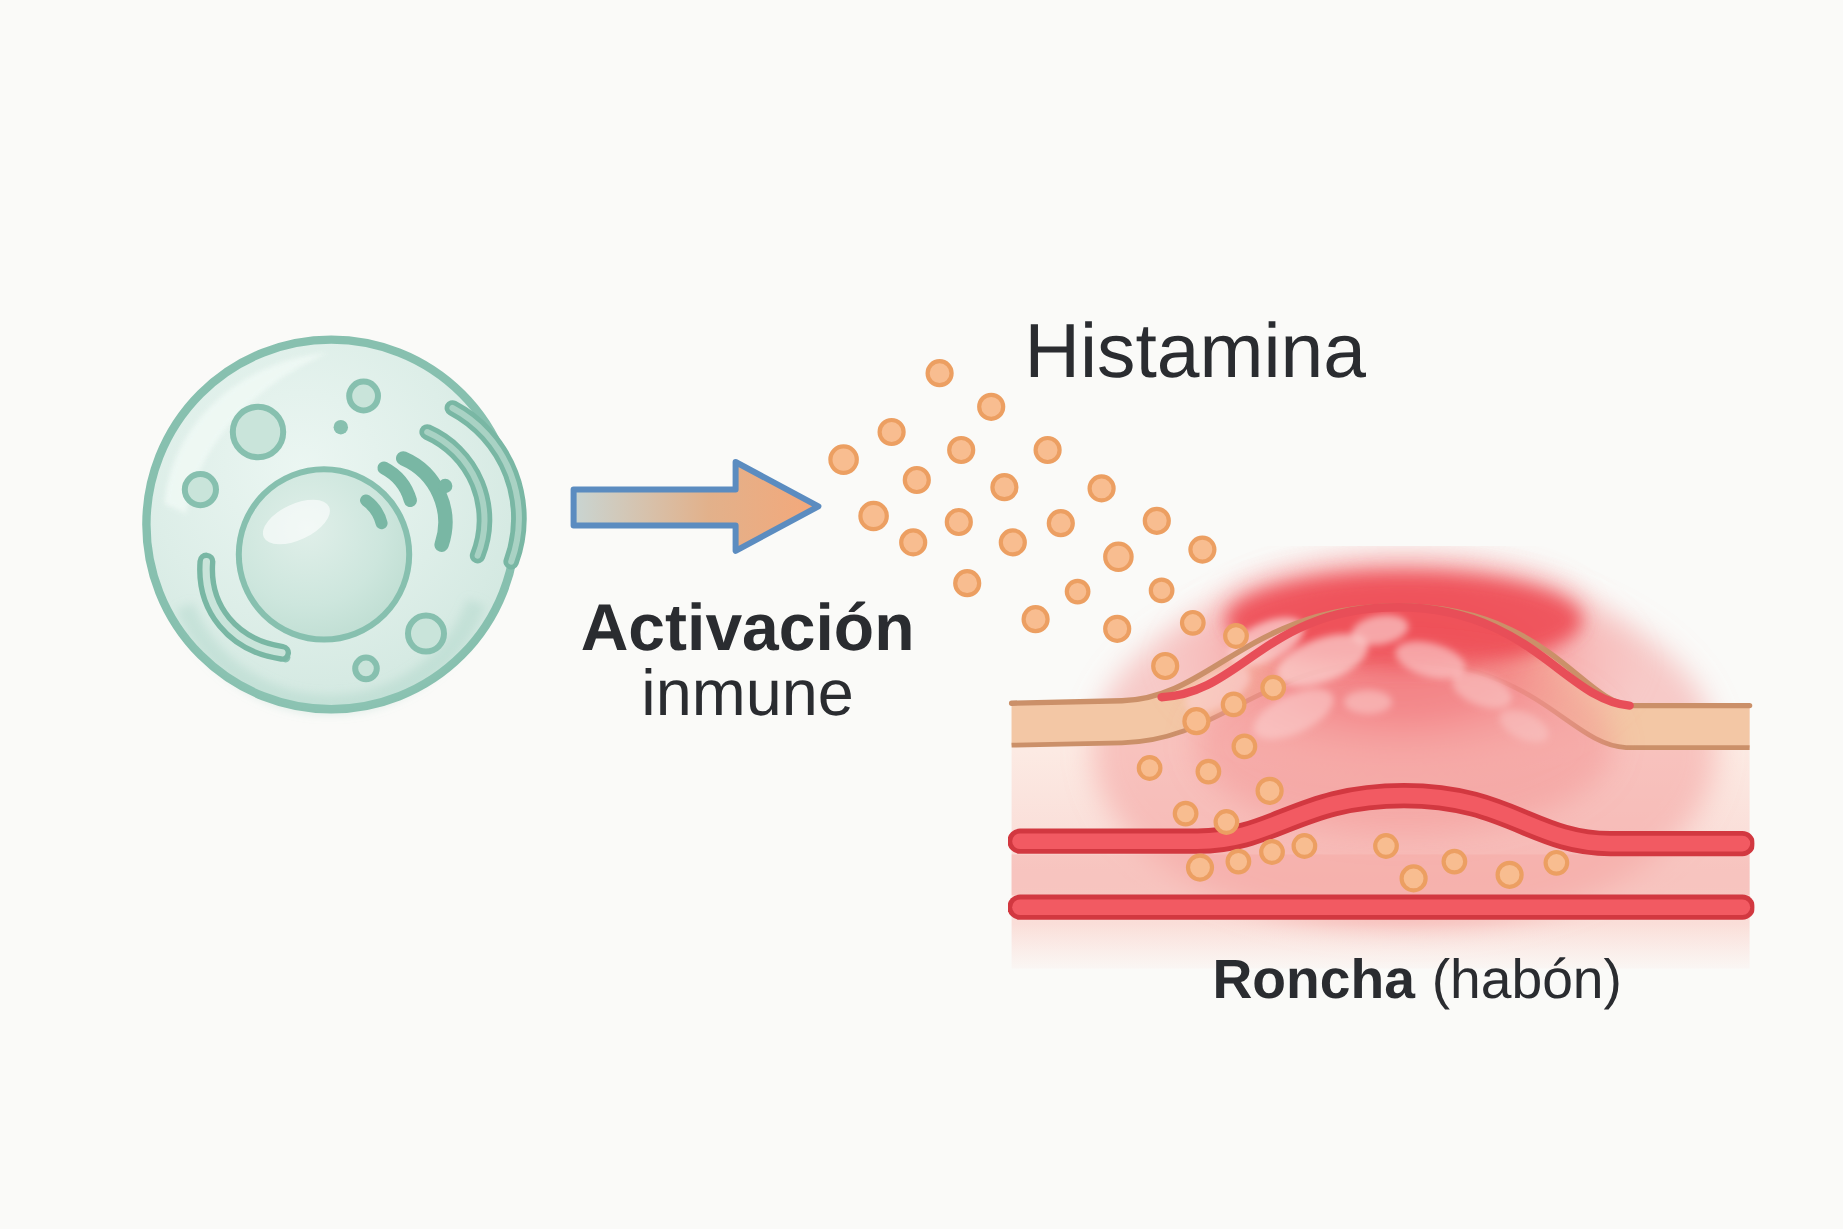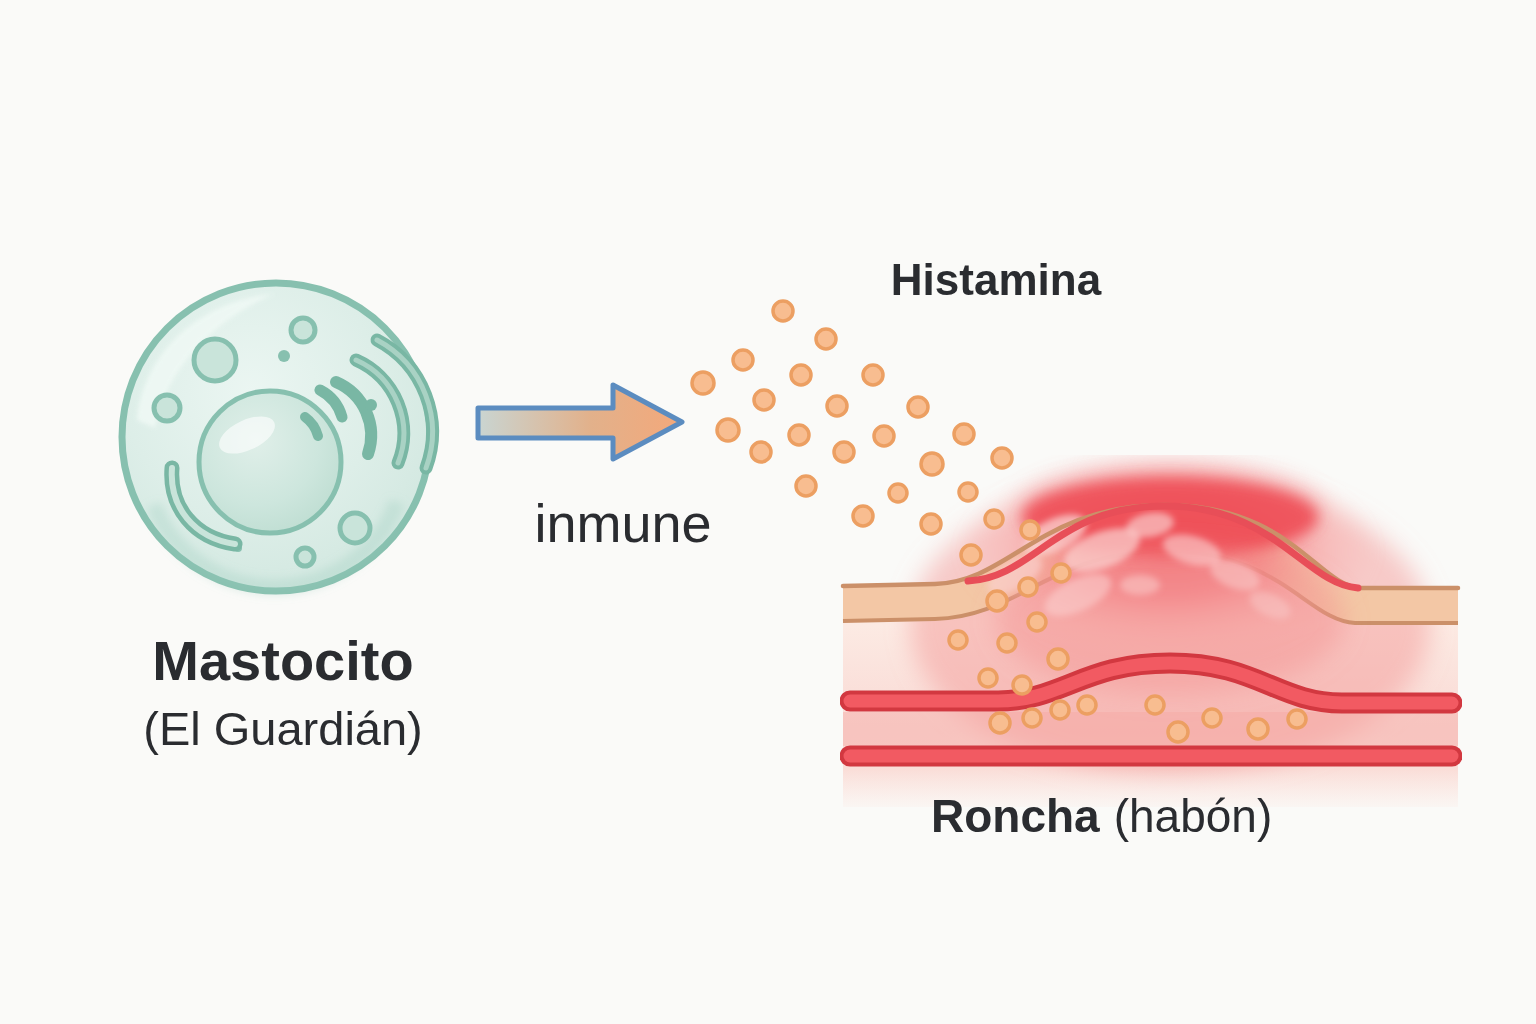--- a/index.html
+++ b/index.html
@@ -13,22 +13,22 @@
   .abs{position:absolute;}
   .label-block{text-align:center;line-height:1.0;}
   .t-bold{font-weight:700;}
   .t-reg{font-weight:400;}
   #mastocito-block{left:103px;top:633px;width:360px;}
   #mastocito-block .line1{font-size:56px;font-weight:700;}
   #mastocito-block .line2{font-size:47px;font-weight:400;margin-top:16px;}
   #activacion-block{left:443px;top:496px;width:360px;}
   #activacion-block .line1{font-size:55px;font-weight:700;}
   #activacion-block .line2{font-size:54px;font-weight:400;margin-top:0;}
-  #histamina-label{left:816px;top:255px;width:360px;font-size:44px;font-weight:700;text-align:center;}
-  #roncha-block{left:931px;top:789px;width:500px;font-size:46px;text-align:left;white-space:nowrap;}
+  #histamina-label{left:816px;top:255px;width:360px;font-size:64px;font-weight:400;text-align:center;}
+  #roncha-block{left:931px;top:789px;width:500px;font-size:46px;text-align:center;white-space:nowrap;}
   #roncha-block .t-reg{margin-left:14px;}
   #cell-svg{left:109px;top:270px;}
   #arrow-svg{left:470px;top:375px;}
   #skin-svg{left:840px;top:455px;}
   #dots-svg{left:0;top:0;pointer-events:none;}
   .layer1{z-index:1;} .layer2{z-index:2;} .layer3{z-index:3;}
 </style>
 </head>
 <body>
 
@@ -214,26 +214,23 @@
         <circle cx="1060" cy="710" r="9" fill="#f8bd90" stroke="#ec9f62" stroke-width="3.5"></circle>
         <circle cx="1087" cy="705" r="9" fill="#f8bd90" stroke="#ec9f62" stroke-width="3.5"></circle>
         <circle cx="1155" cy="705" r="9" fill="#f8bd90" stroke="#ec9f62" stroke-width="3.5"></circle>
         <circle cx="1178" cy="732" r="10" fill="#f8bd90" stroke="#ec9f62" stroke-width="3.5"></circle>
         <circle cx="1212" cy="718" r="9" fill="#f8bd90" stroke="#ec9f62" stroke-width="3.5"></circle>
         <circle cx="1258" cy="729" r="10" fill="#f8bd90" stroke="#ec9f62" stroke-width="3.5"></circle>
         <circle cx="1297" cy="719" r="9" fill="#f8bd90" stroke="#ec9f62" stroke-width="3.5"></circle>
       </g>
   </svg>
 
-  <div id="mastocito-block" class="abs label-block layer3">
-    <div class="line1">Mastocito</div>
-    <div class="line2">(El Guardián)</div>
-  </div>
 
   <div id="activacion-block" class="abs label-block layer3">
+    <div class="line1">Activación</div>
     <div class="line2">inmune</div>
   </div>
 
   <div id="histamina-label" class="abs layer3">Histamina</div>
 
   <div id="roncha-block" class="abs layer3">
     <span class="t-bold">Roncha</span><span class="t-reg">(habón)</span>
   </div>
 
 </div>

